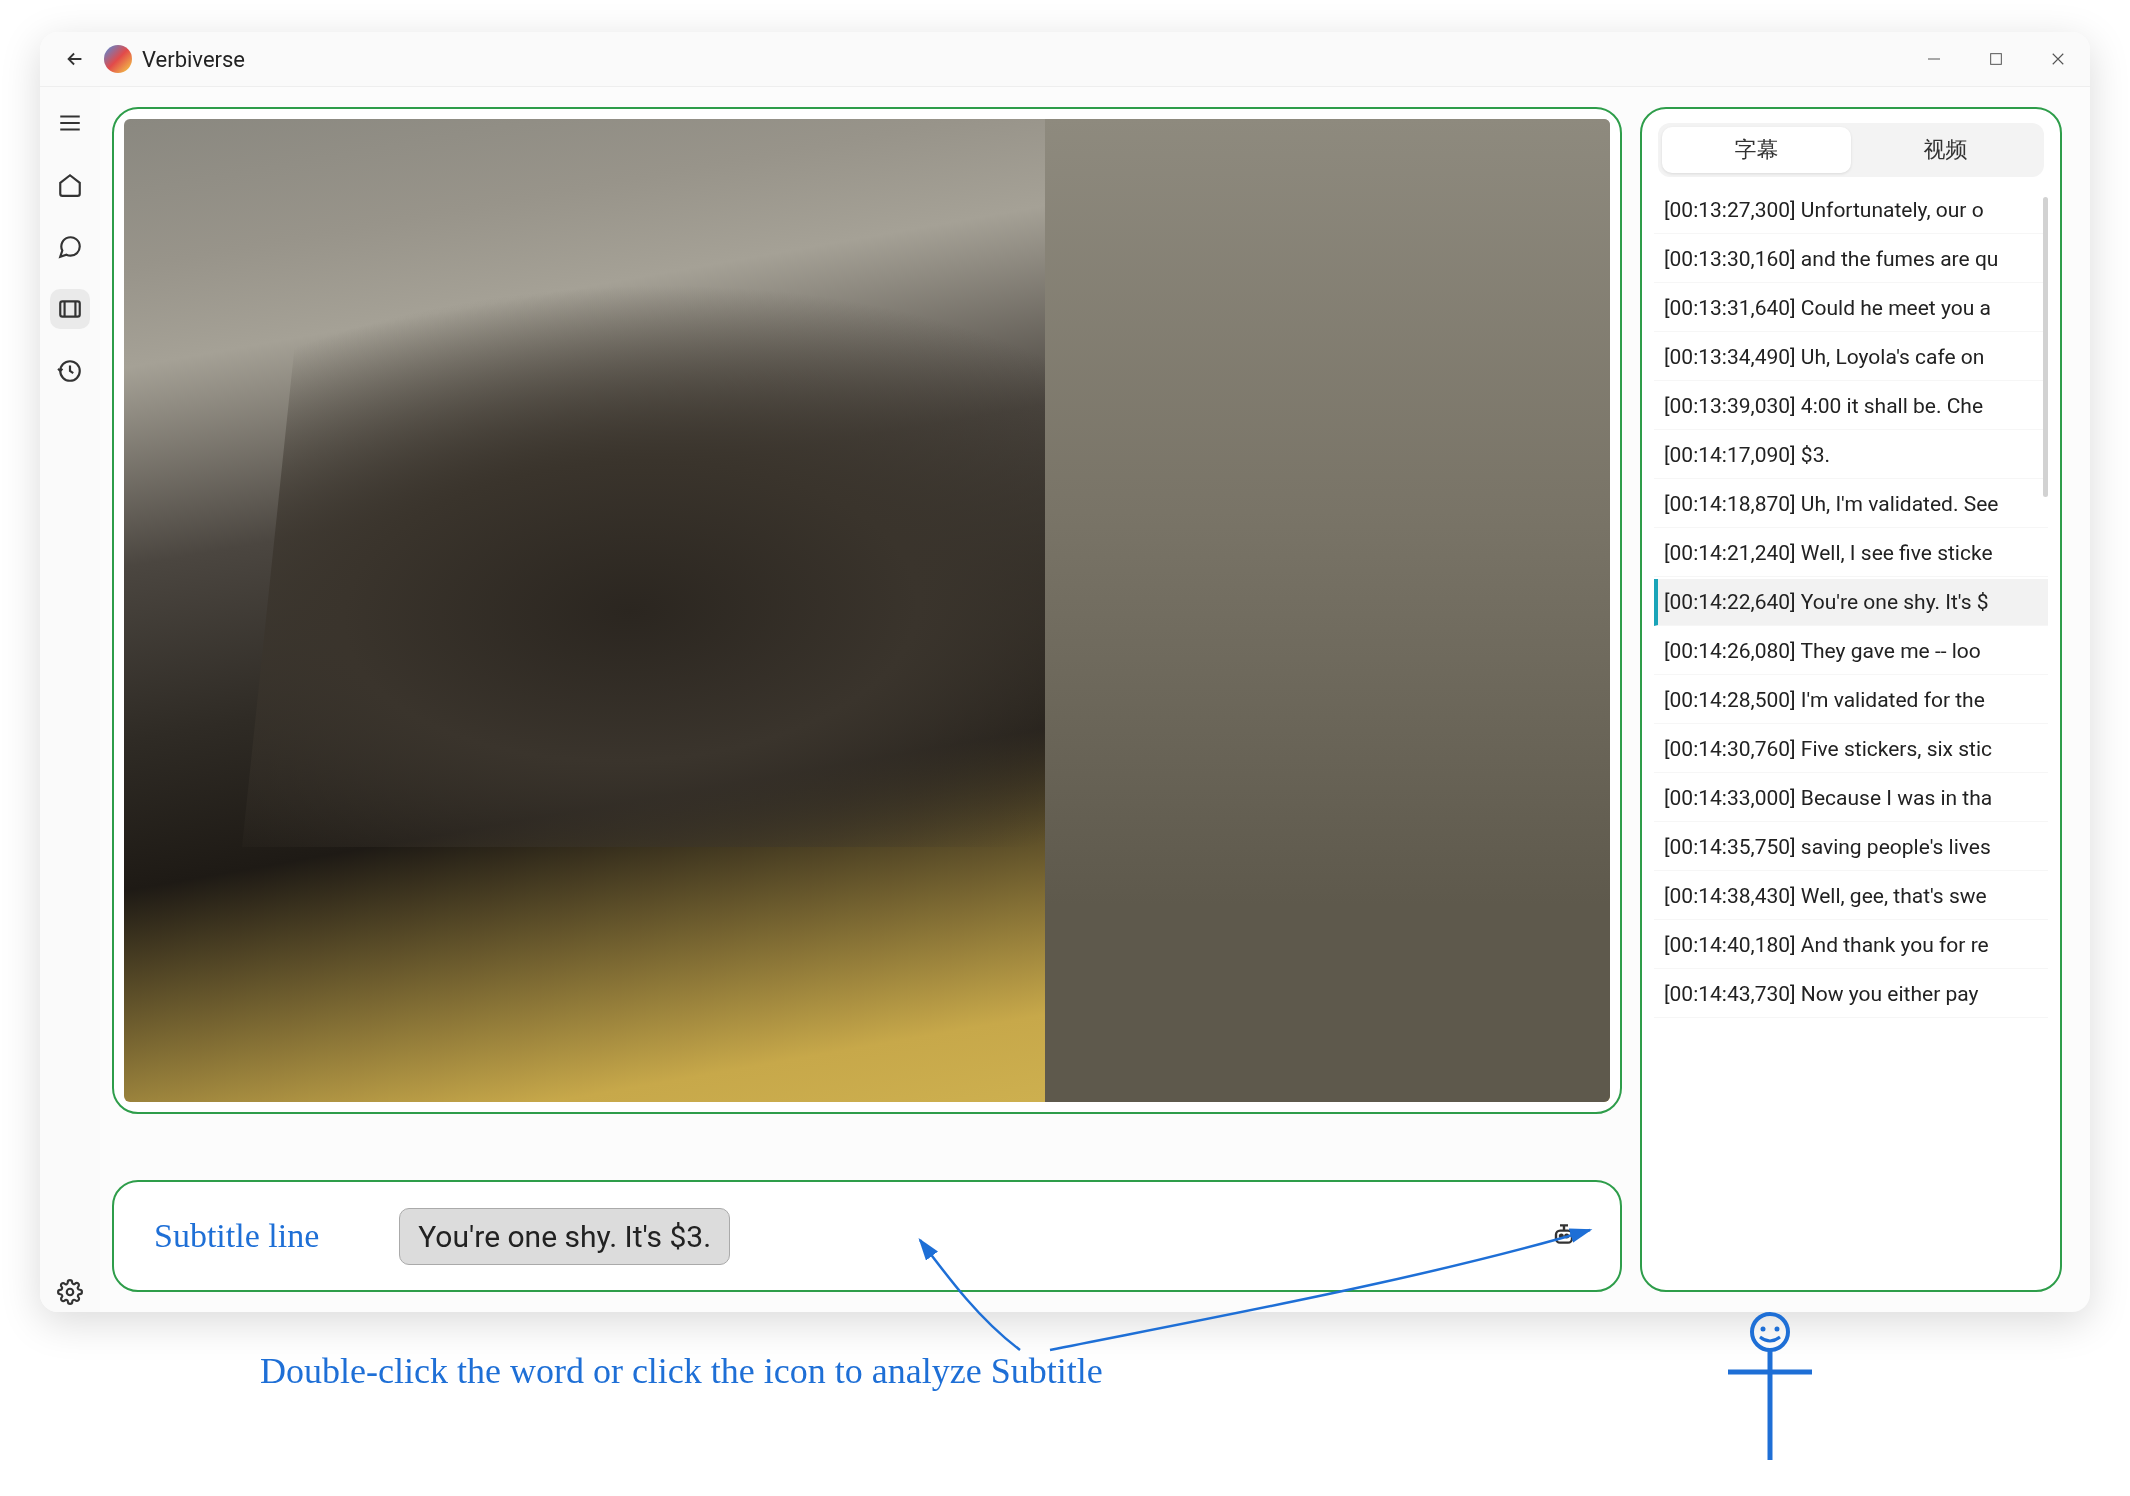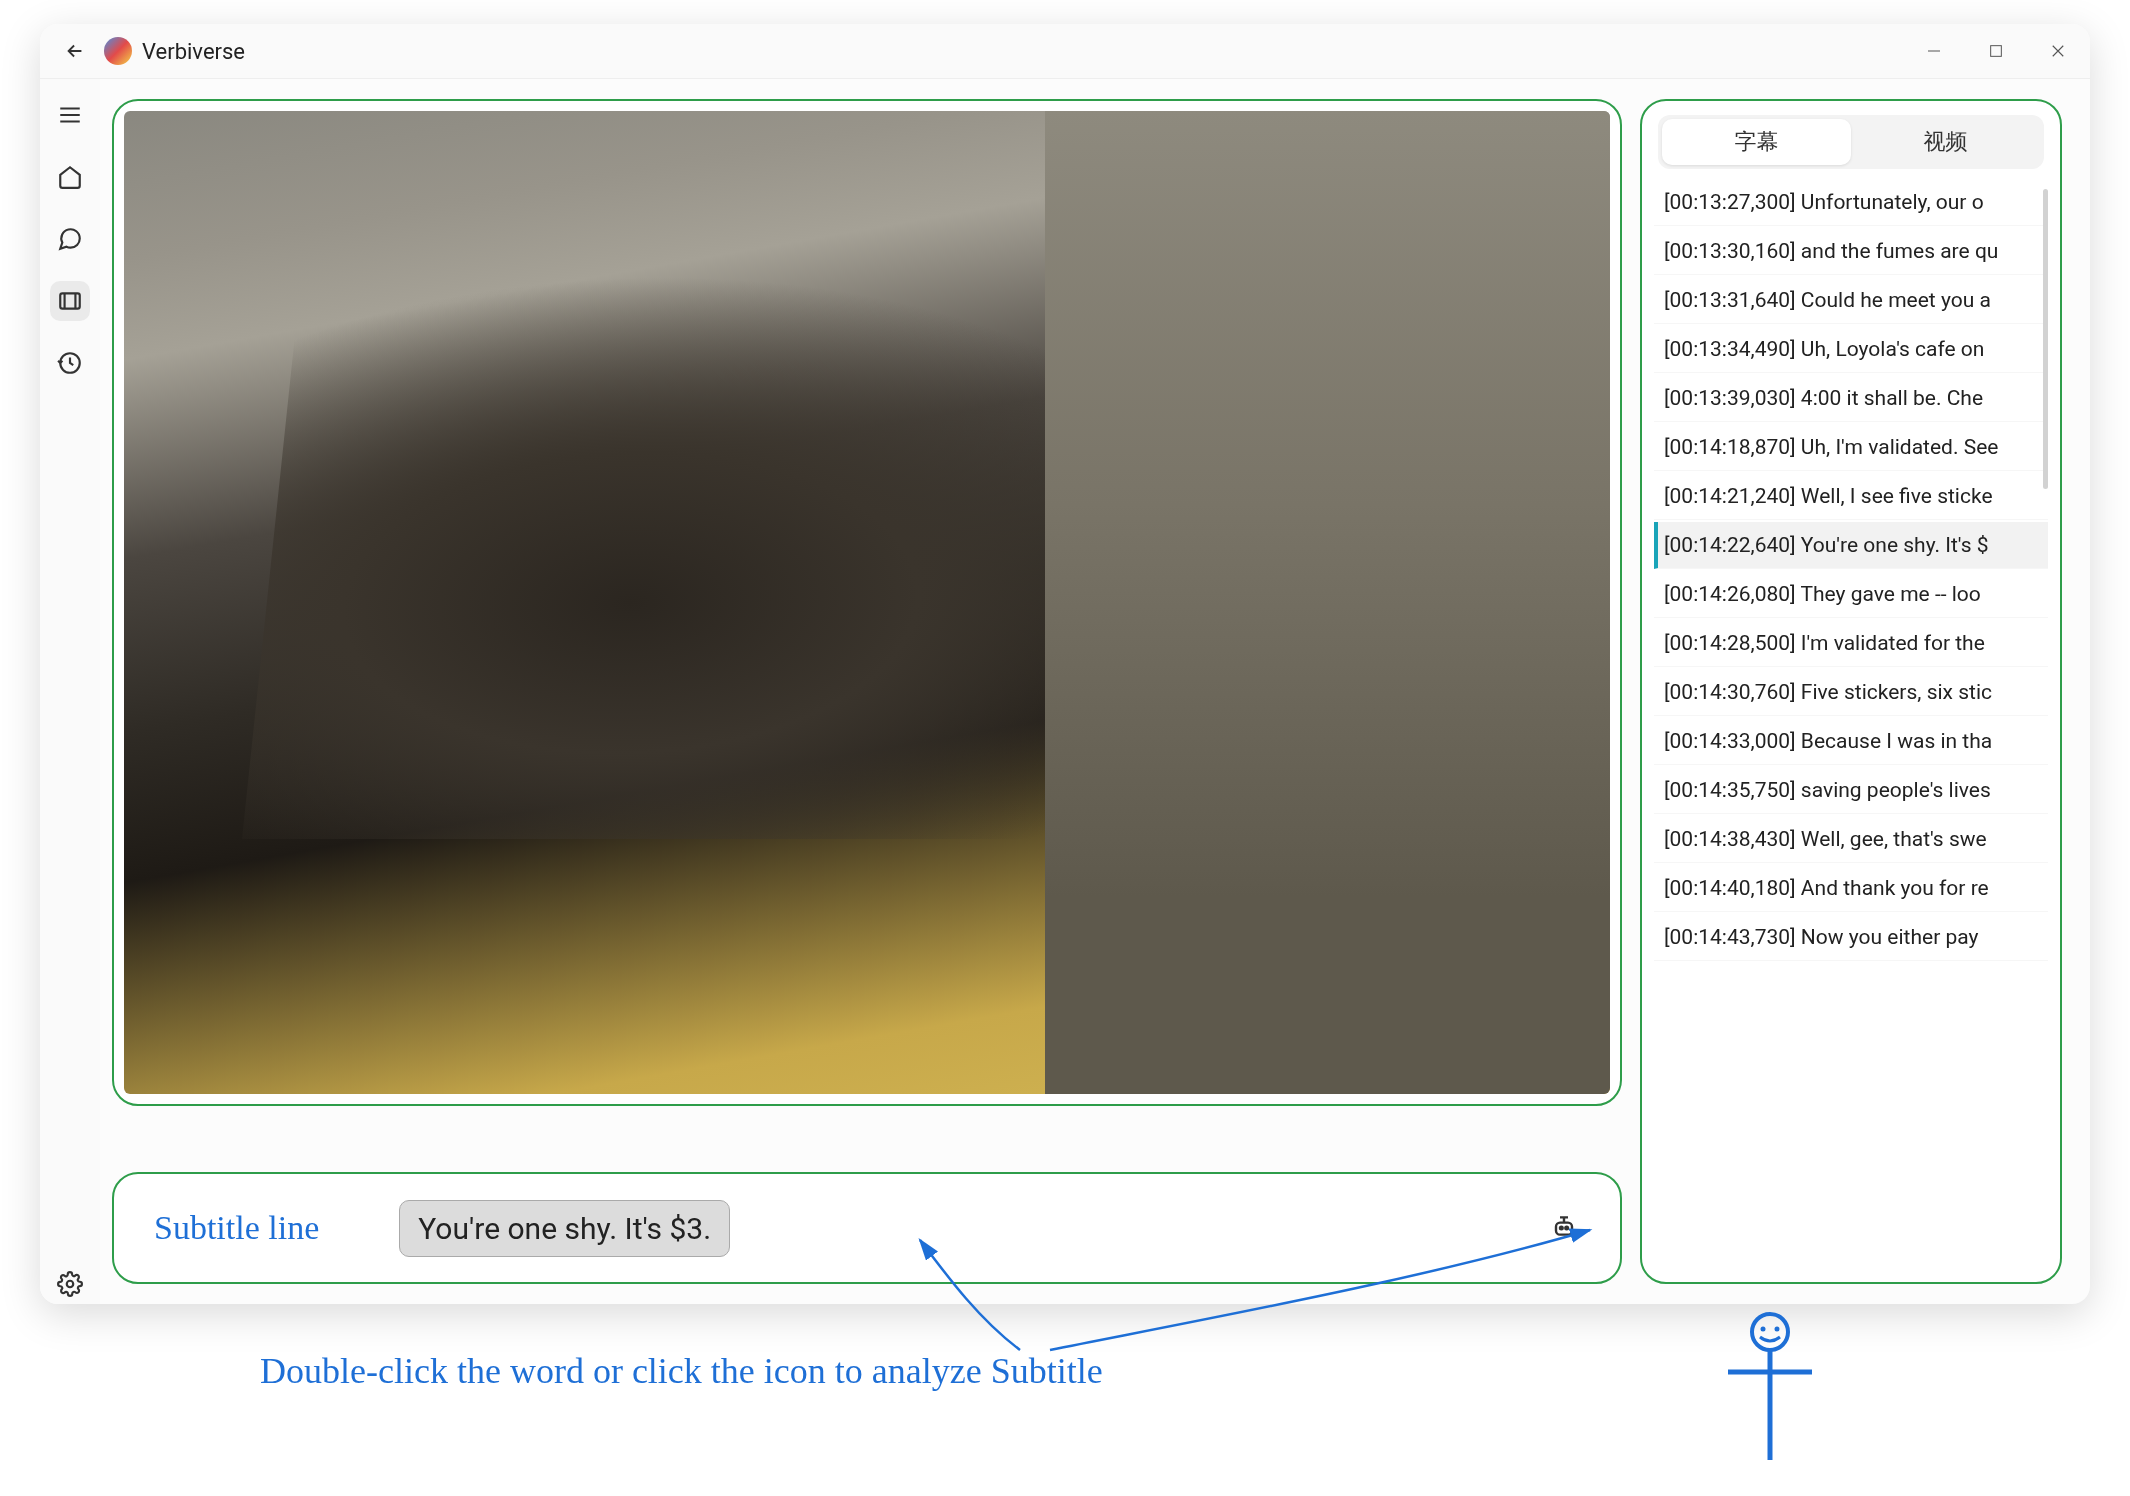--- a/index.html
+++ b/index.html
@@ -6,21 +6,21 @@
 body {
   font-family: -apple-system, BlinkMacSystemFont, "Segoe UI", Roboto, sans-serif;
   background: #fff;
   width: 2130px;
   height: 1496px;
   position: relative;
 }
 .window {
   position: absolute;
   left: 40px;
-  top: 24px;
+  top: 32px;
   width: 2050px;
   height: 1280px;
   background: #fcfcfc;
   border-radius: 18px;
   box-shadow: 0 10px 40px rgba(0,0,0,0.15);
   overflow: hidden;
 }
 .titlebar {
   height: 55px;
   display: flex;
@@ -289,20 +289,21 @@
           <div class="tab active">字幕</div>
           <div class="tab">视频</div>
         </div>
         <div class="sub-list" id="sub-list">
           <div class="scroll-ind"></div>
         <div class="sub-row">[00:13:27,300] Unfortunately, our o</div>
             <div class="sub-row">[00:13:30,160] and the fumes are qu</div>
             <div class="sub-row">[00:13:31,640] Could he meet you a</div>
             <div class="sub-row">[00:13:34,490] Uh, Loyola's cafe on</div>
             <div class="sub-row">[00:13:39,030] 4:00 it shall be. Che</div>
+            <div class="sub-row">[00:14:17,090] $3.</div>
             <div class="sub-row">[00:14:18,870] Uh, I'm validated. See</div>
             <div class="sub-row">[00:14:21,240] Well, I see five sticke</div>
             <div class="sub-row current">[00:14:22,640] You're one shy. It's $</div>
             <div class="sub-row">[00:14:26,080] They gave me -- loo</div>
             <div class="sub-row">[00:14:28,500] I'm validated for the</div>
             <div class="sub-row">[00:14:30,760] Five stickers, six stic</div>
             <div class="sub-row">[00:14:33,000] Because I was in tha</div>
             <div class="sub-row">[00:14:35,750] saving people's lives</div>
             <div class="sub-row">[00:14:38,430] Well, gee, that's swe</div>
             <div class="sub-row">[00:14:40,180] And thank you for re</div>

